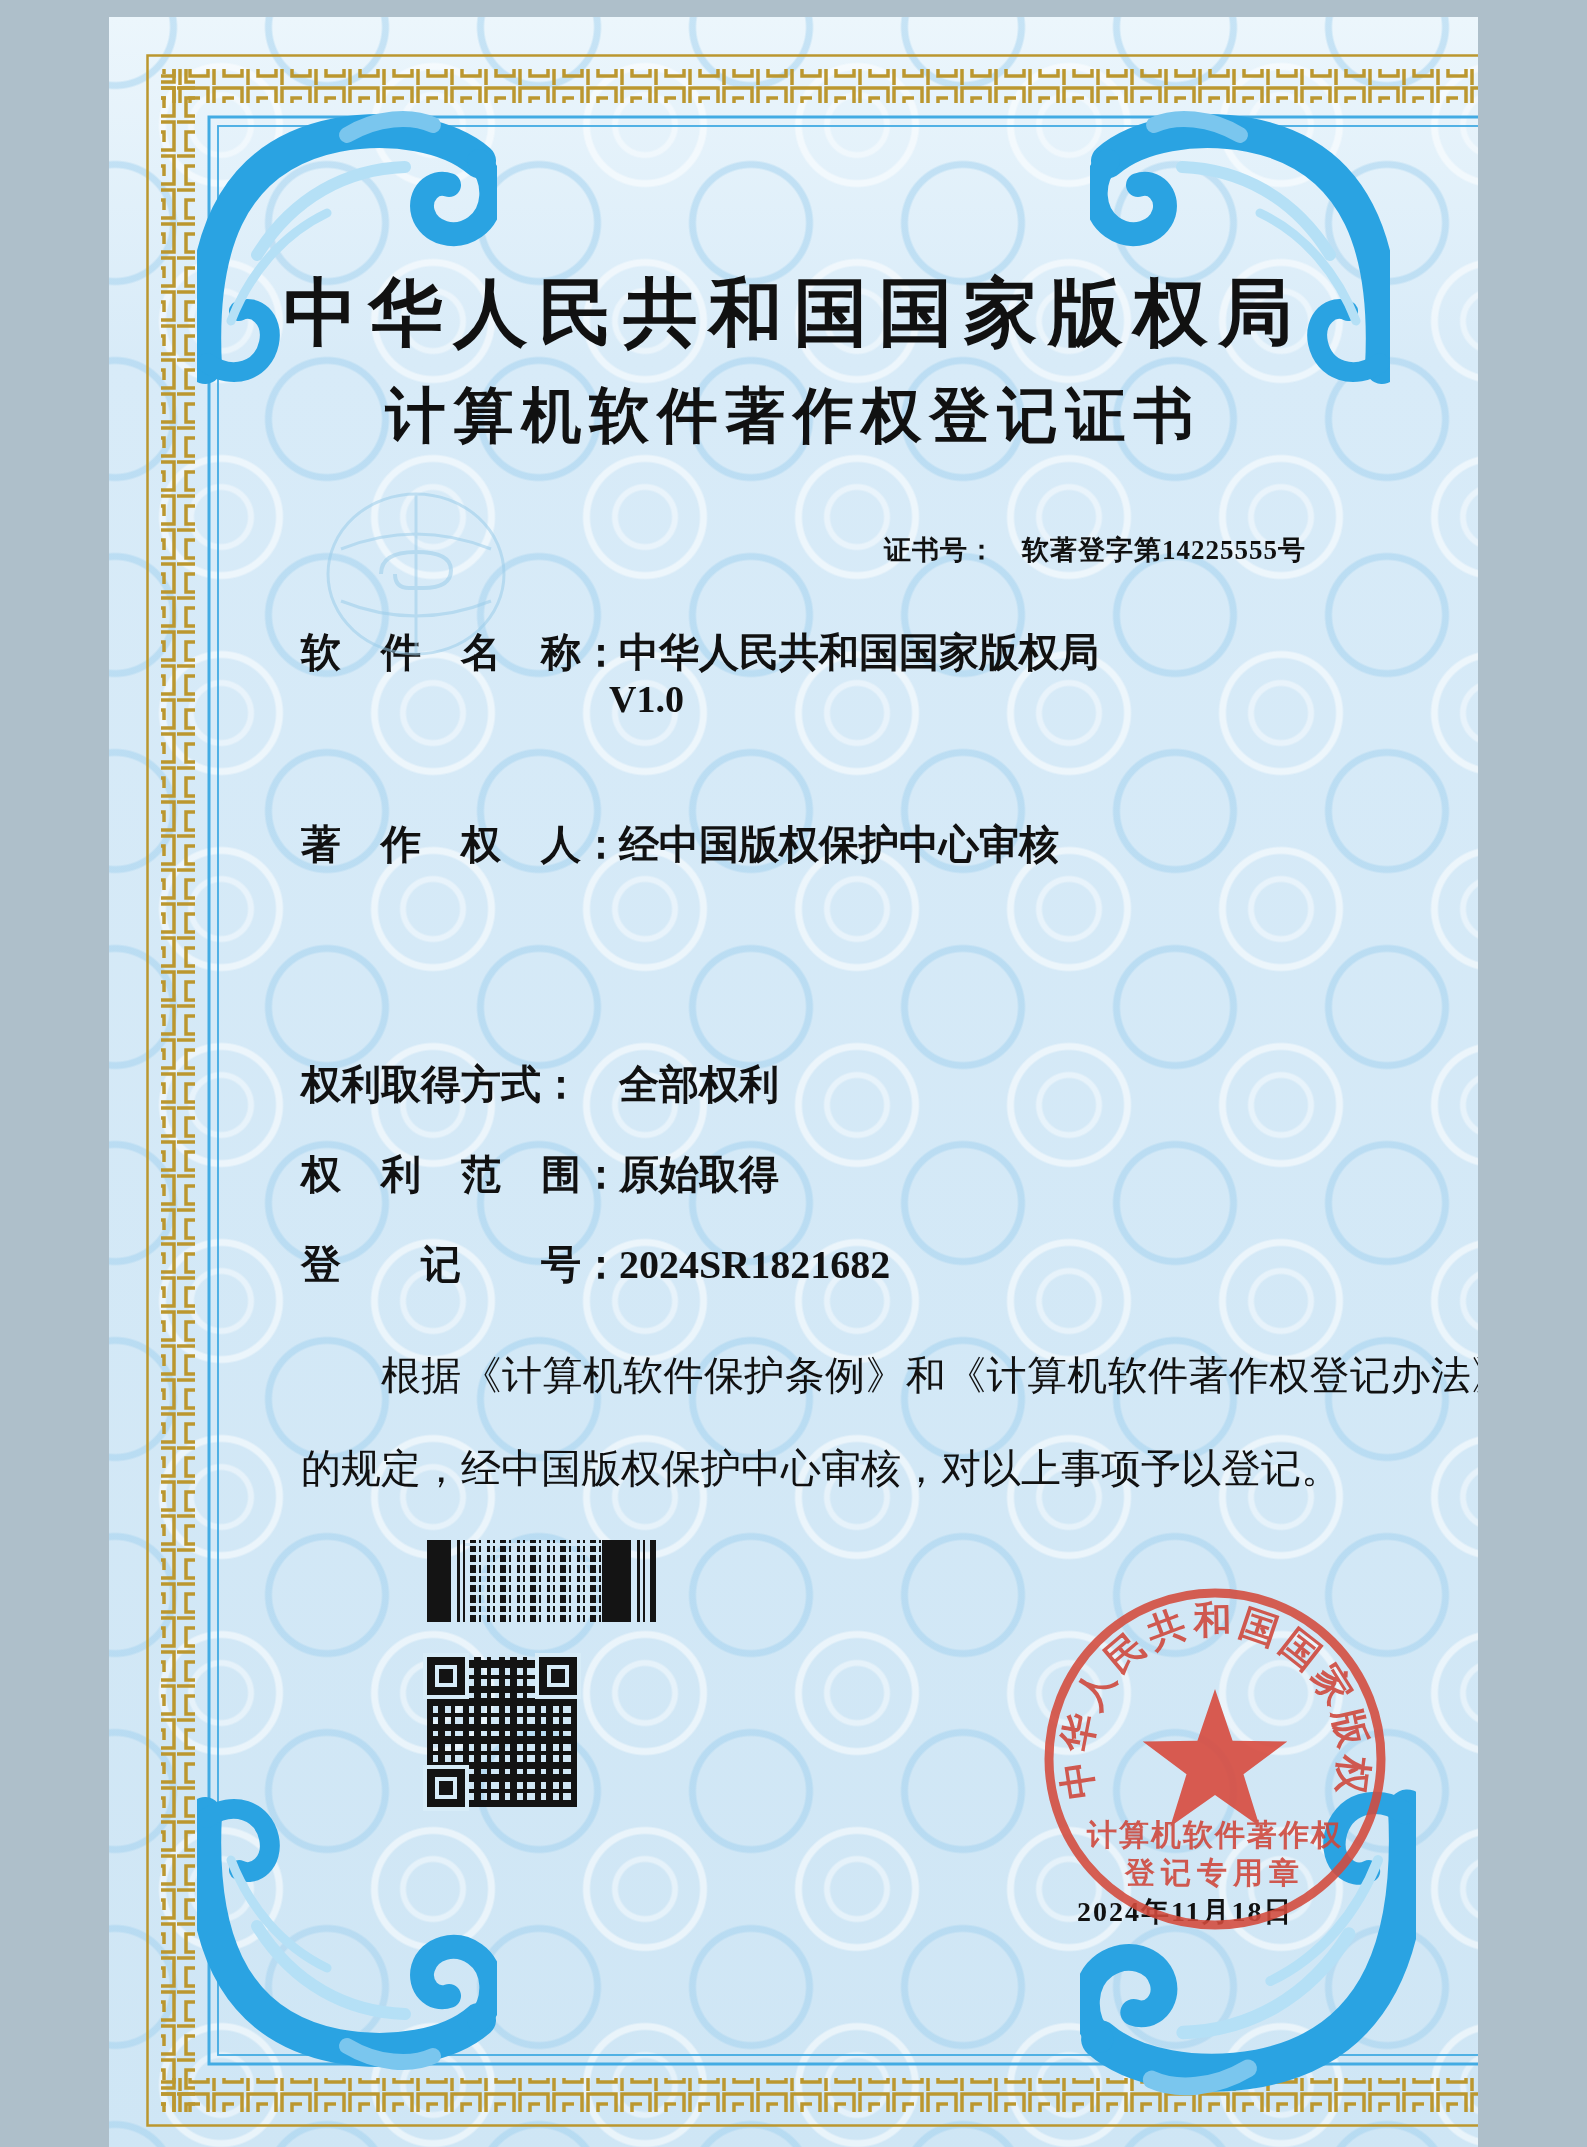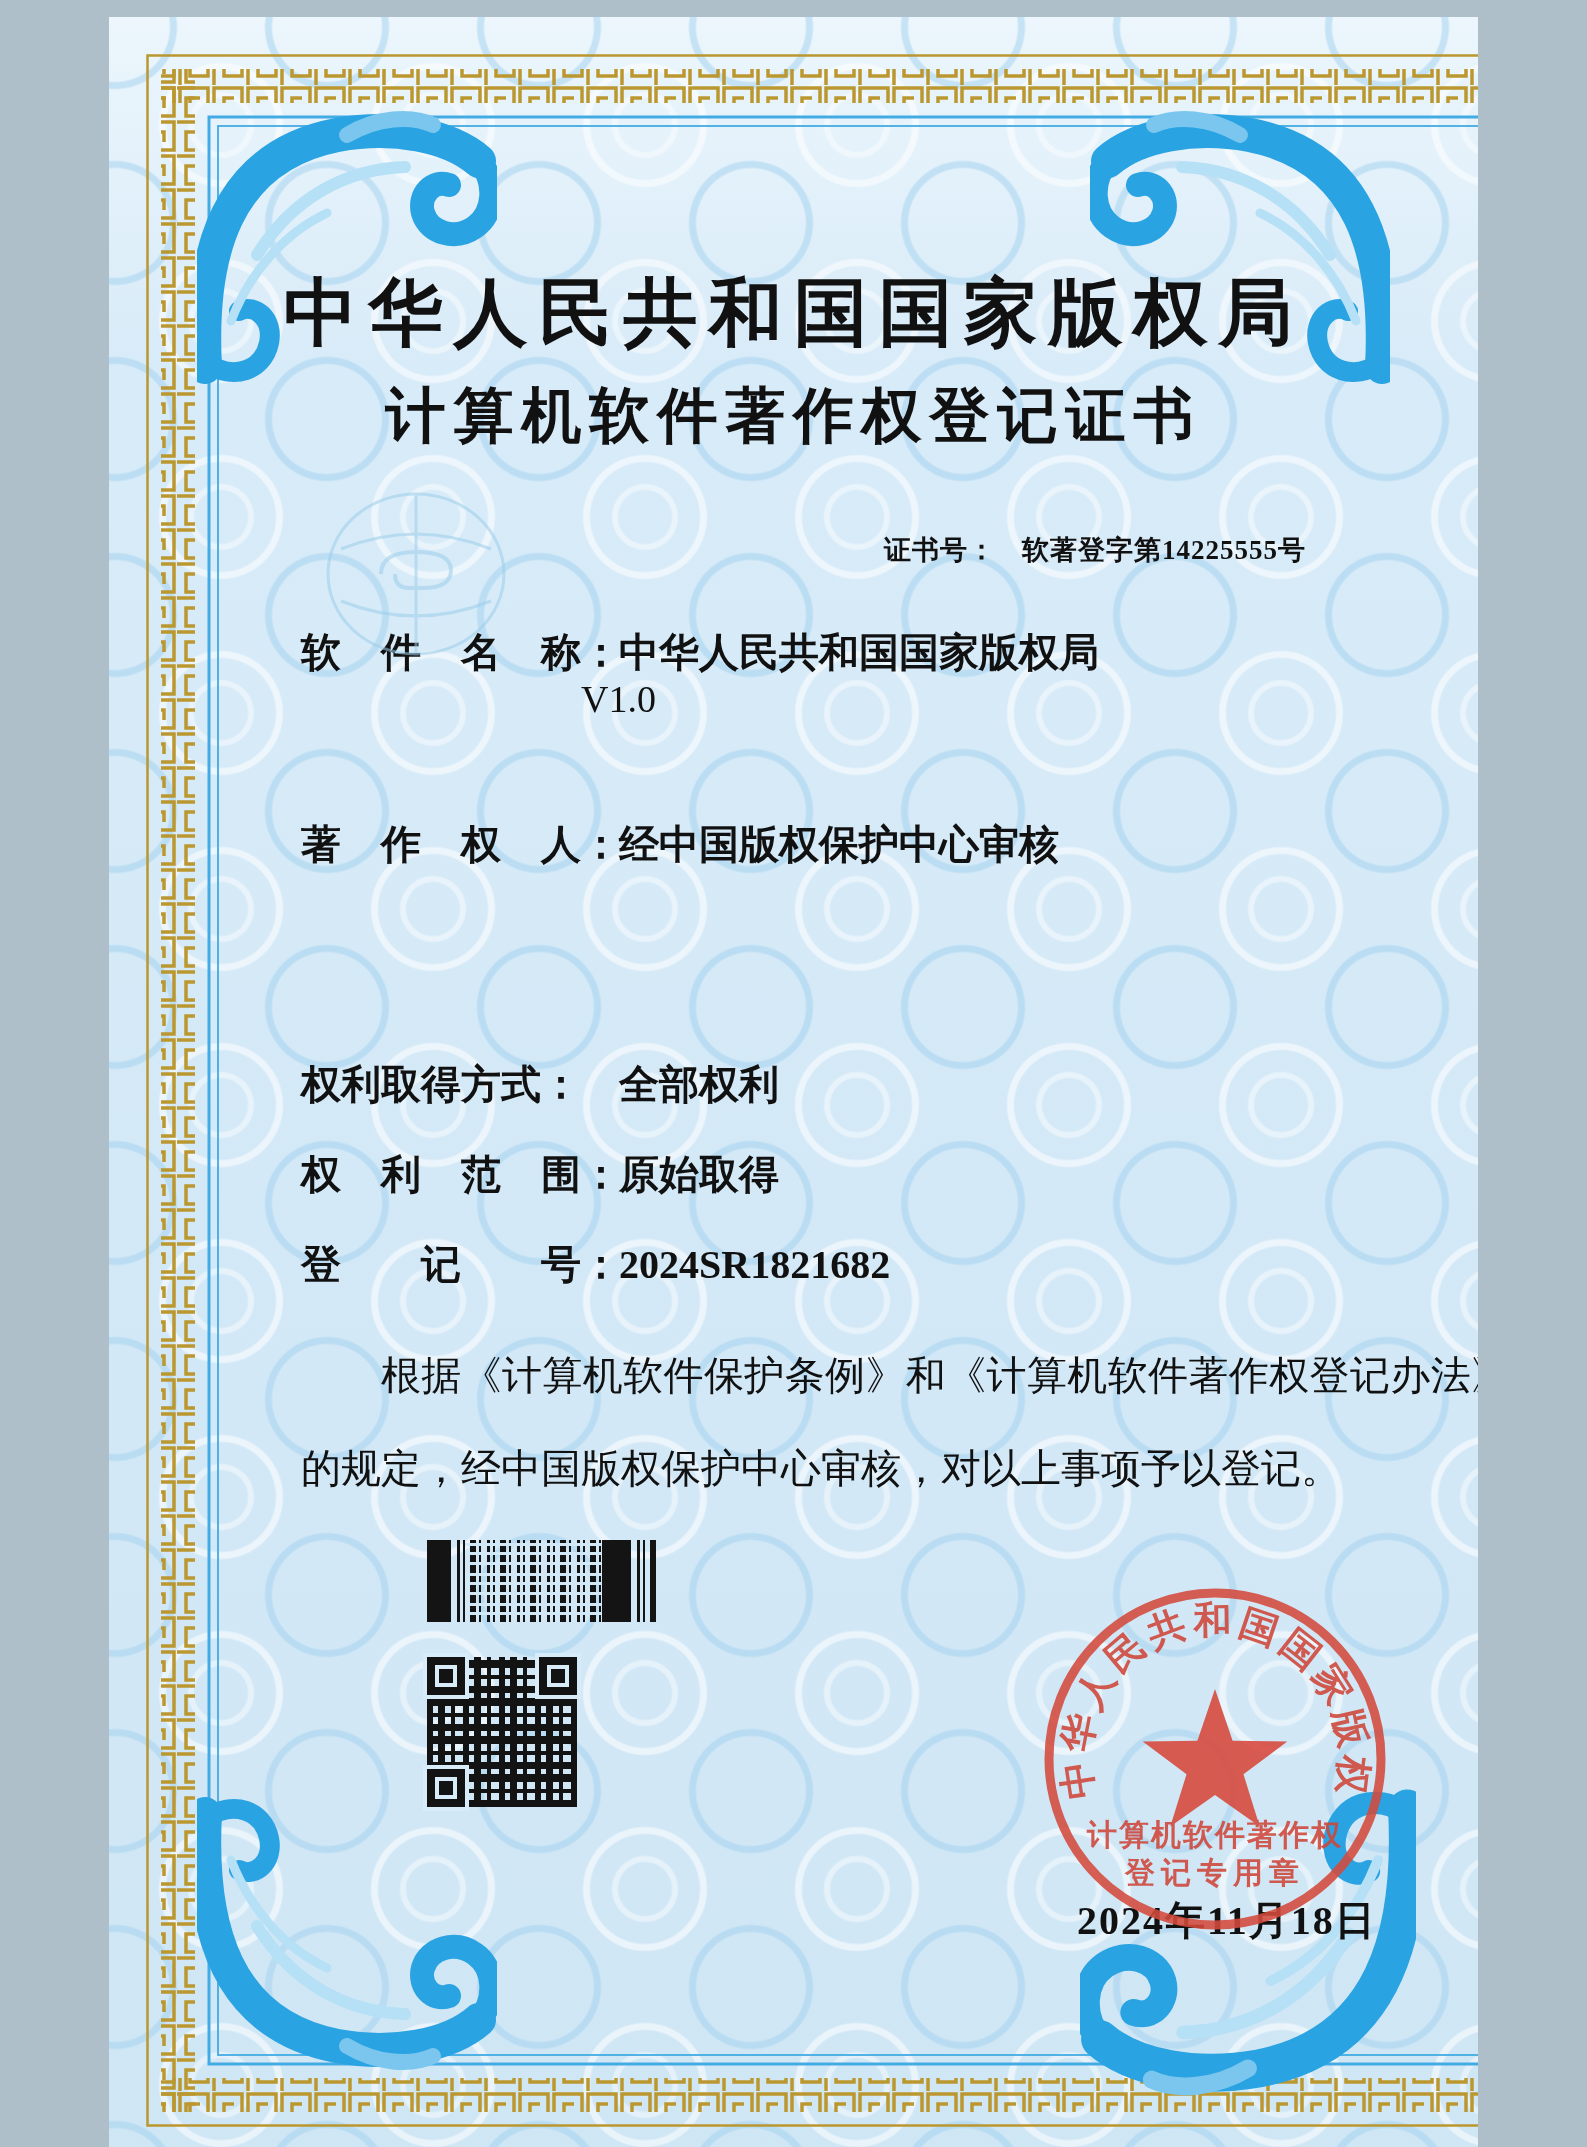--- a/index.html
+++ b/index.html
@@ -17,25 +17,25 @@
   svg{display:block}
   .abs{position:absolute}
   
   .title1{top:256px;left:0;width:100%;text-align:center;font-size:74px;font-weight:700;letter-spacing:11px;line-height:1.1;}
   .title2{top:366px;left:0;width:100%;text-align:center;font-size:60px;font-weight:700;letter-spacing:8px;line-height:1.1;}
   .certno{top:515px;right:172px;font-size:27px;font-weight:600;letter-spacing:1px;}
   .certno .gap{display:inline-block;width:26px;}
   .frow{left:192px;font-size:40px;font-weight:600;white-space:nowrap;}
   .frow .lab{display:inline-block;width:300px;}
   .frow .val{display:inline-block;margin-left:8px;}
-  .f1{top:608px}.f1b{top:660px;left:472px;font-size:38px;font-weight:400;}
+  .f1{top:608px}.f1b{top:660px;left:500px;font-size:38px;font-weight:700;}
   .f2{top:800px}.f3{top:1040px}.f4{top:1130px}.f5{top:1220px}
   .f3 .lab,.f5 .lab{letter-spacing:0;}
   .statement{top:1312px;left:192px;width:1210px;font-size:40px;font-weight:500;line-height:93px;text-align:justify;text-indent:2em;}
-  .date{top:1876px;left:968px;font-size:40px;font-weight:600;letter-spacing:2px;z-index:5;}
+  .date{top:1876px;left:968px;font-size:28px;font-weight:600;letter-spacing:2px;z-index:5;}
   
   .barcode{top:1523px;left:318px;width:229px;height:82px;z-index:4;
     background:repeating-linear-gradient(90deg,#141414 0 3px,rgba(0,0,0,0) 3px 6px,#141414 6px 8px,rgba(0,0,0,0) 8px 13px,#141414 13px 19px,rgba(0,0,0,0) 19px 22px,#141414 22px 24px,rgba(0,0,0,0) 24px 30px);}
   .barcode:before{content:"";position:absolute;left:0;top:0;width:24px;height:100%;background:#141414;}
   .barcode:after{content:"";position:absolute;right:26px;top:0;width:28px;height:100%;background:#141414;}
   .barcode .matrix{position:absolute;left:38px;top:0;width:148px;height:100%;
     background:repeating-linear-gradient(0deg,rgba(0,0,0,0) 0 7px,#d2e8f6 7px 10px,rgba(0,0,0,0) 10px 16px,#d2e8f6 16px 19px,rgba(0,0,0,0) 19px 27px,#d2e8f6 27px 30px);}
   
   .qr{top:1640px;left:318px;width:150px;height:150px;z-index:4;
     background:

